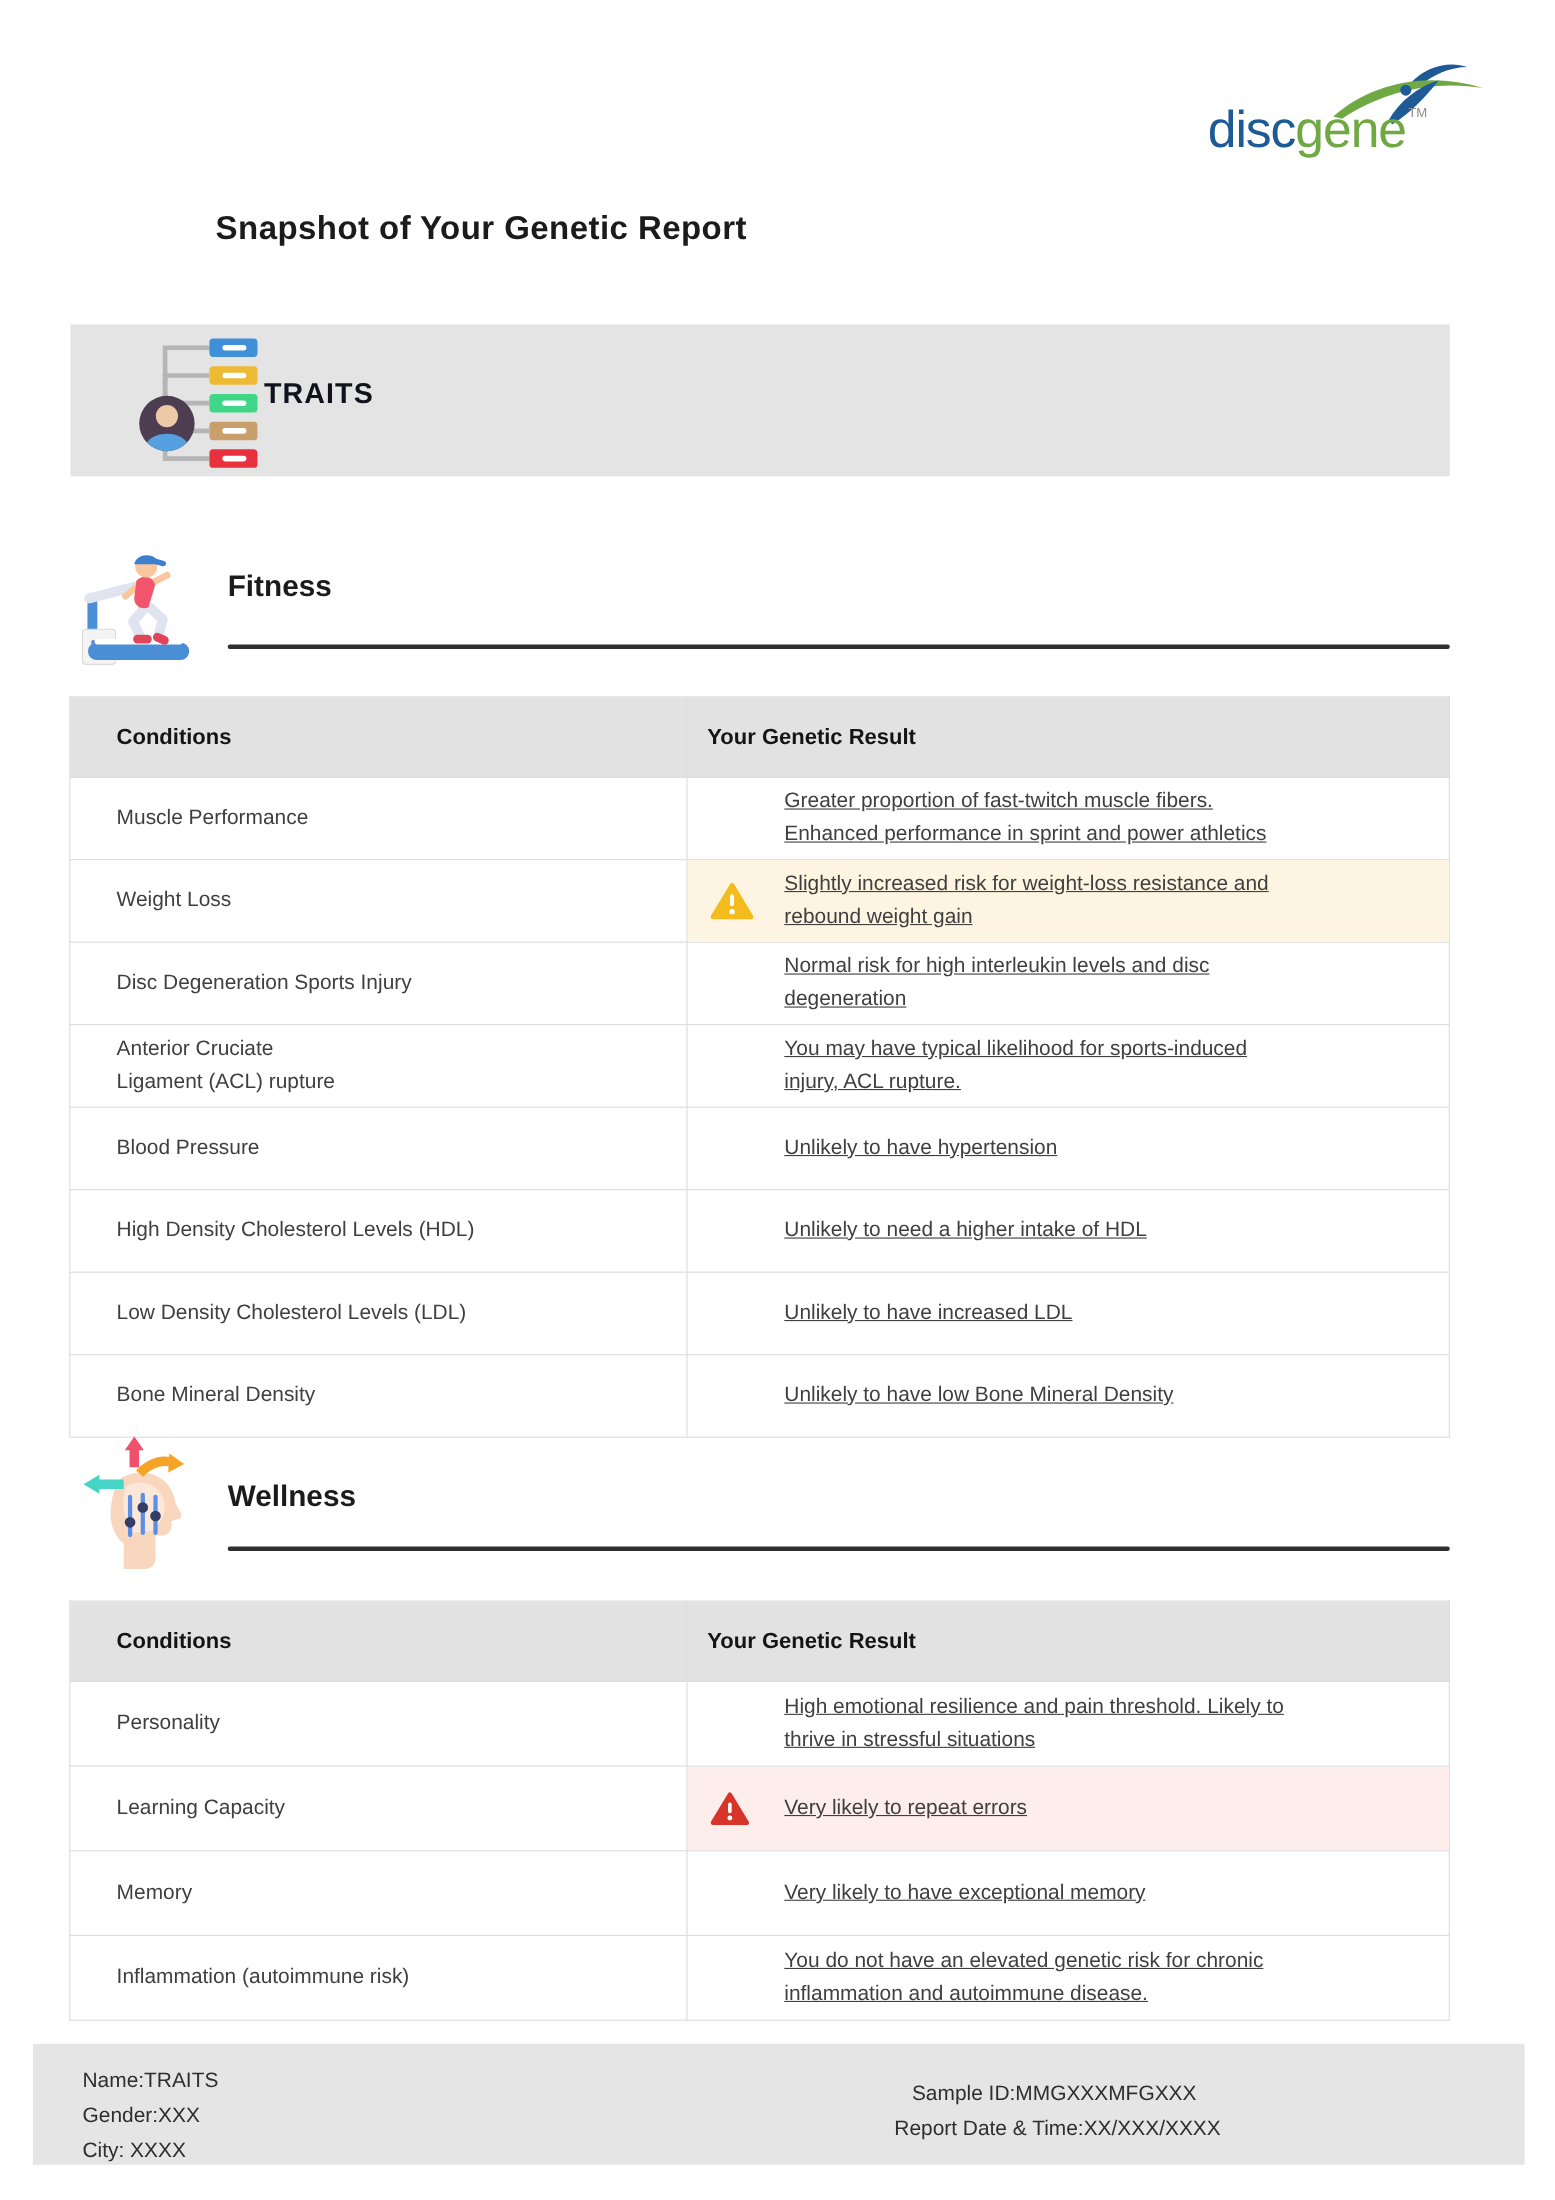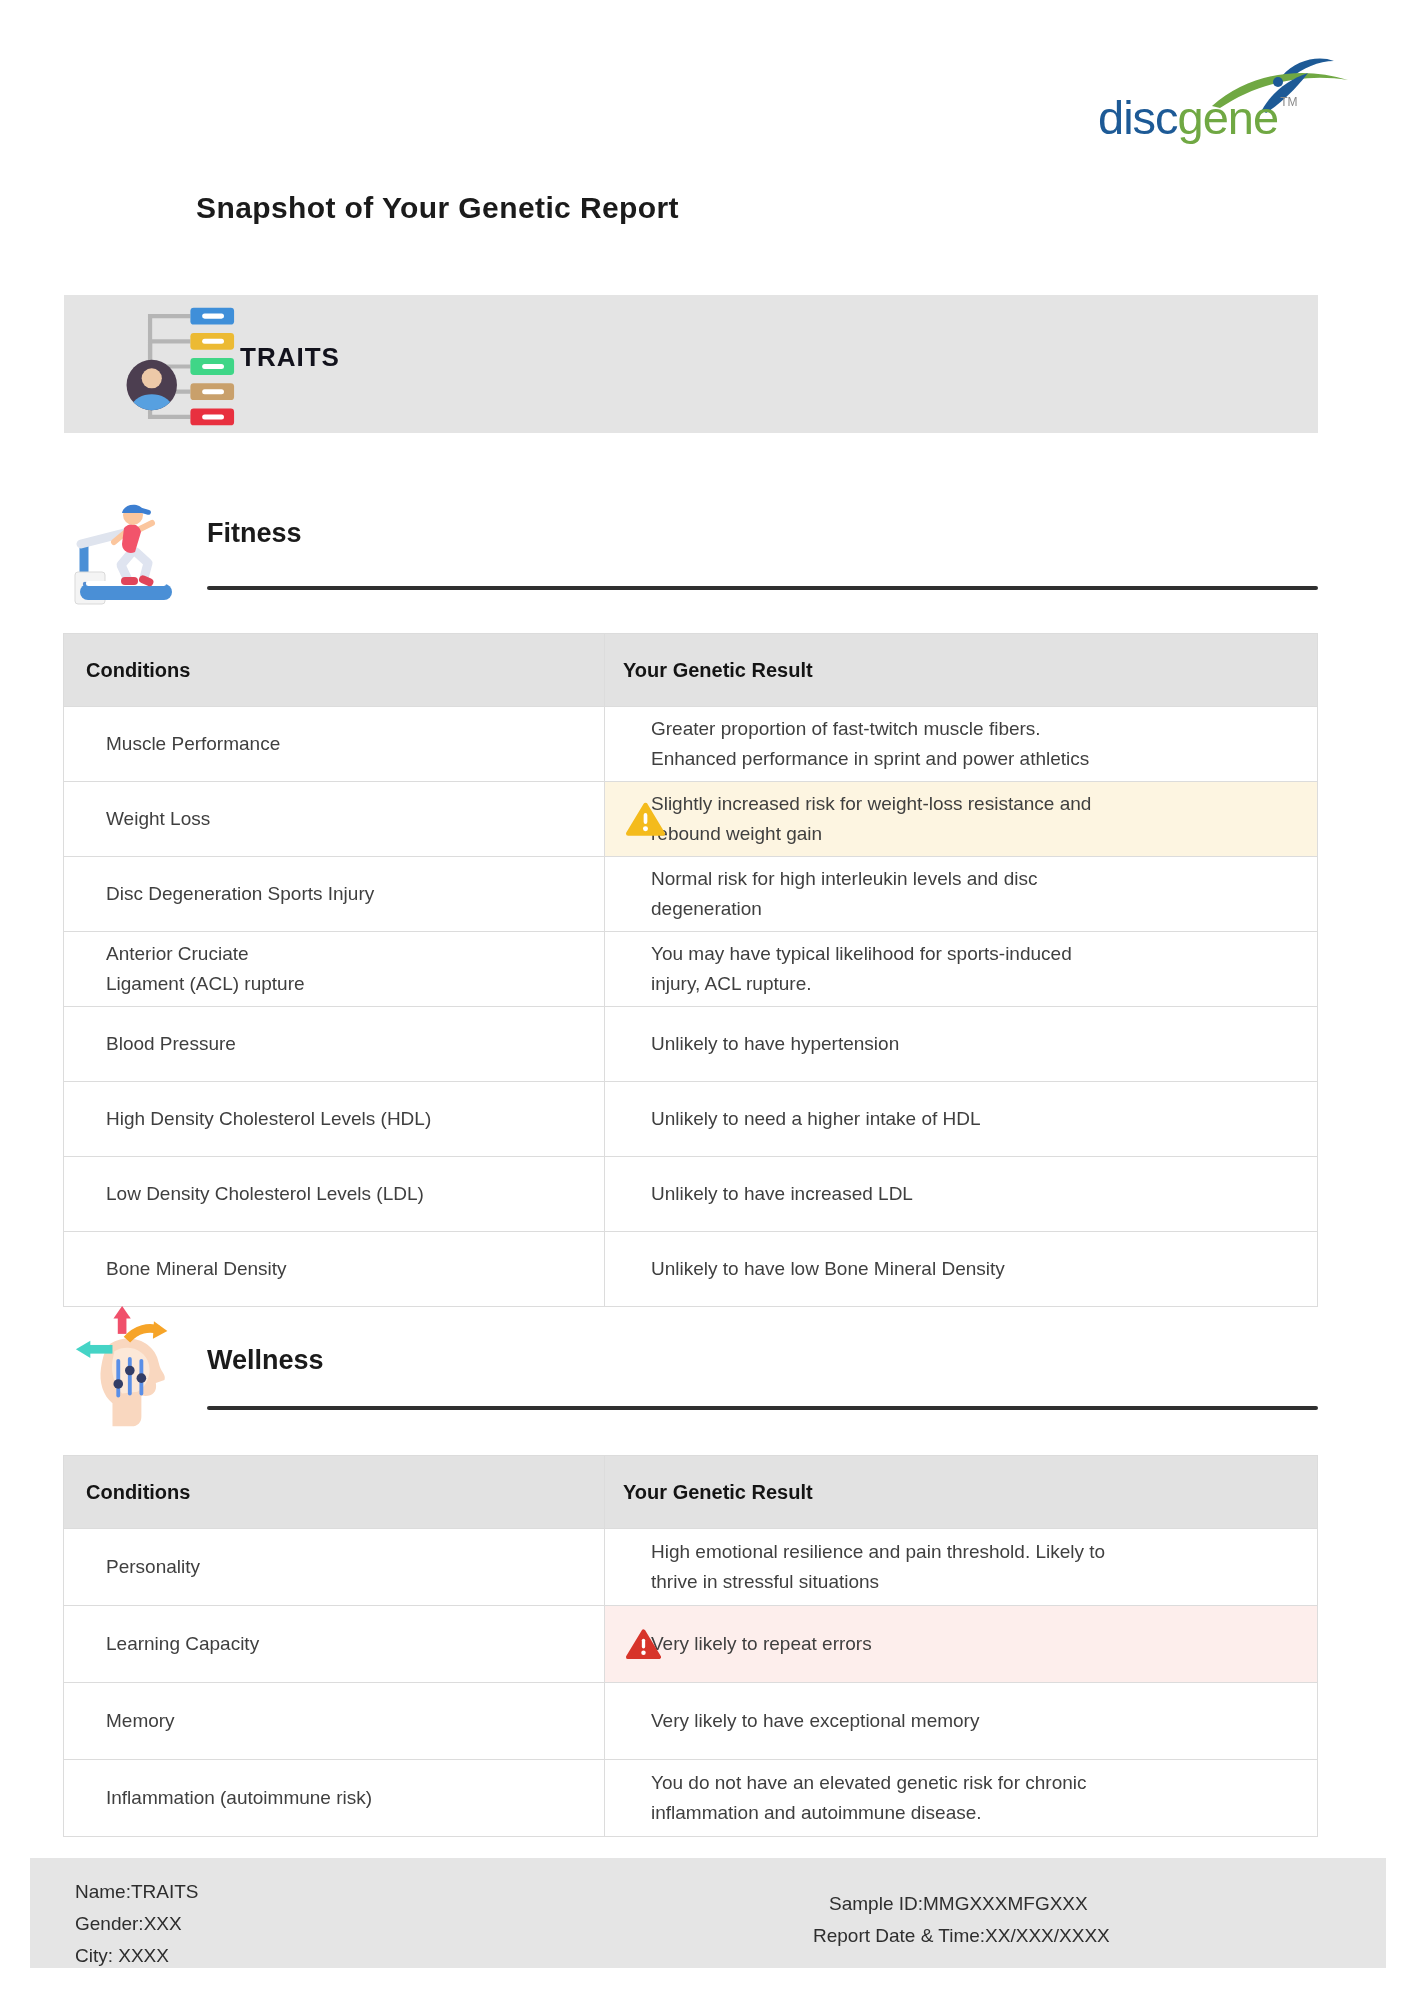--- a/index.html
+++ b/index.html
@@ -29,26 +29,26 @@
   .sec-heading.wellness{left:207px;top:1345px;}
   .sec-rule{position:absolute;left:207px;width:1111px;height:4px;background:#2f2f2f;border-radius:2px;}
   .sec-rule.fitness{top:586px;}
   .sec-rule.wellness{top:1406px;}
   
   .rtable{position:absolute;left:63px;width:1255px;border-collapse:collapse;table-layout:fixed;background:#fff;font-size:19px;color:#3f3f3f;}
   .rtable.fitness{top:633px;}
   .rtable.wellness{top:1455px;}
   .rtable th,.rtable td{border:1px solid #dcdcdc;vertical-align:middle;}
   .rtable thead th{background:#e2e2e2;height:70px;text-align:left;font-size:20px;font-weight:700;color:#141414;}
-  th.col-cond{width:517px;padding-left:22px;}
+  th.col-cond{width:517px;padding-left:42px;}
   th.col-res{padding-left:18px;}
   .rtable tbody tr{height:75px;}
   .rtable.wellness tbody tr{height:77px;}
   td.cond{padding-left:42px;padding-right:16px;line-height:30px;white-space:pre-line;}
-  td.result{position:relative;padding-left:46px;padding-right:20px;line-height:30px;}
+  td.result{position:relative;padding-left:88px;padding-right:20px;line-height:30px;text-decoration:underline;}
   td.result .rtext{white-space:pre-line;display:block;}
   td.result.warning-yellow{background:#fdf5e1;}
   td.result.warning-red{background:#fdeeec;}
   .warn-icon{position:absolute;left:21px;top:50%;transform:translateY(-50%);line-height:0;}
   
   .footer{position:absolute;top:1858px;left:30px;width:1356px;height:110px;background:#e5e5e5;}
   .footer-left{position:absolute;left:45px;top:18px;font-size:19px;line-height:32px;color:#2e2e2e;}
   .footer-right{position:absolute;left:777px;top:30px;font-size:19px;line-height:32px;color:#2e2e2e;text-align:center;}
   .footer-right .indent{padding-left:6px;}
 </style>

